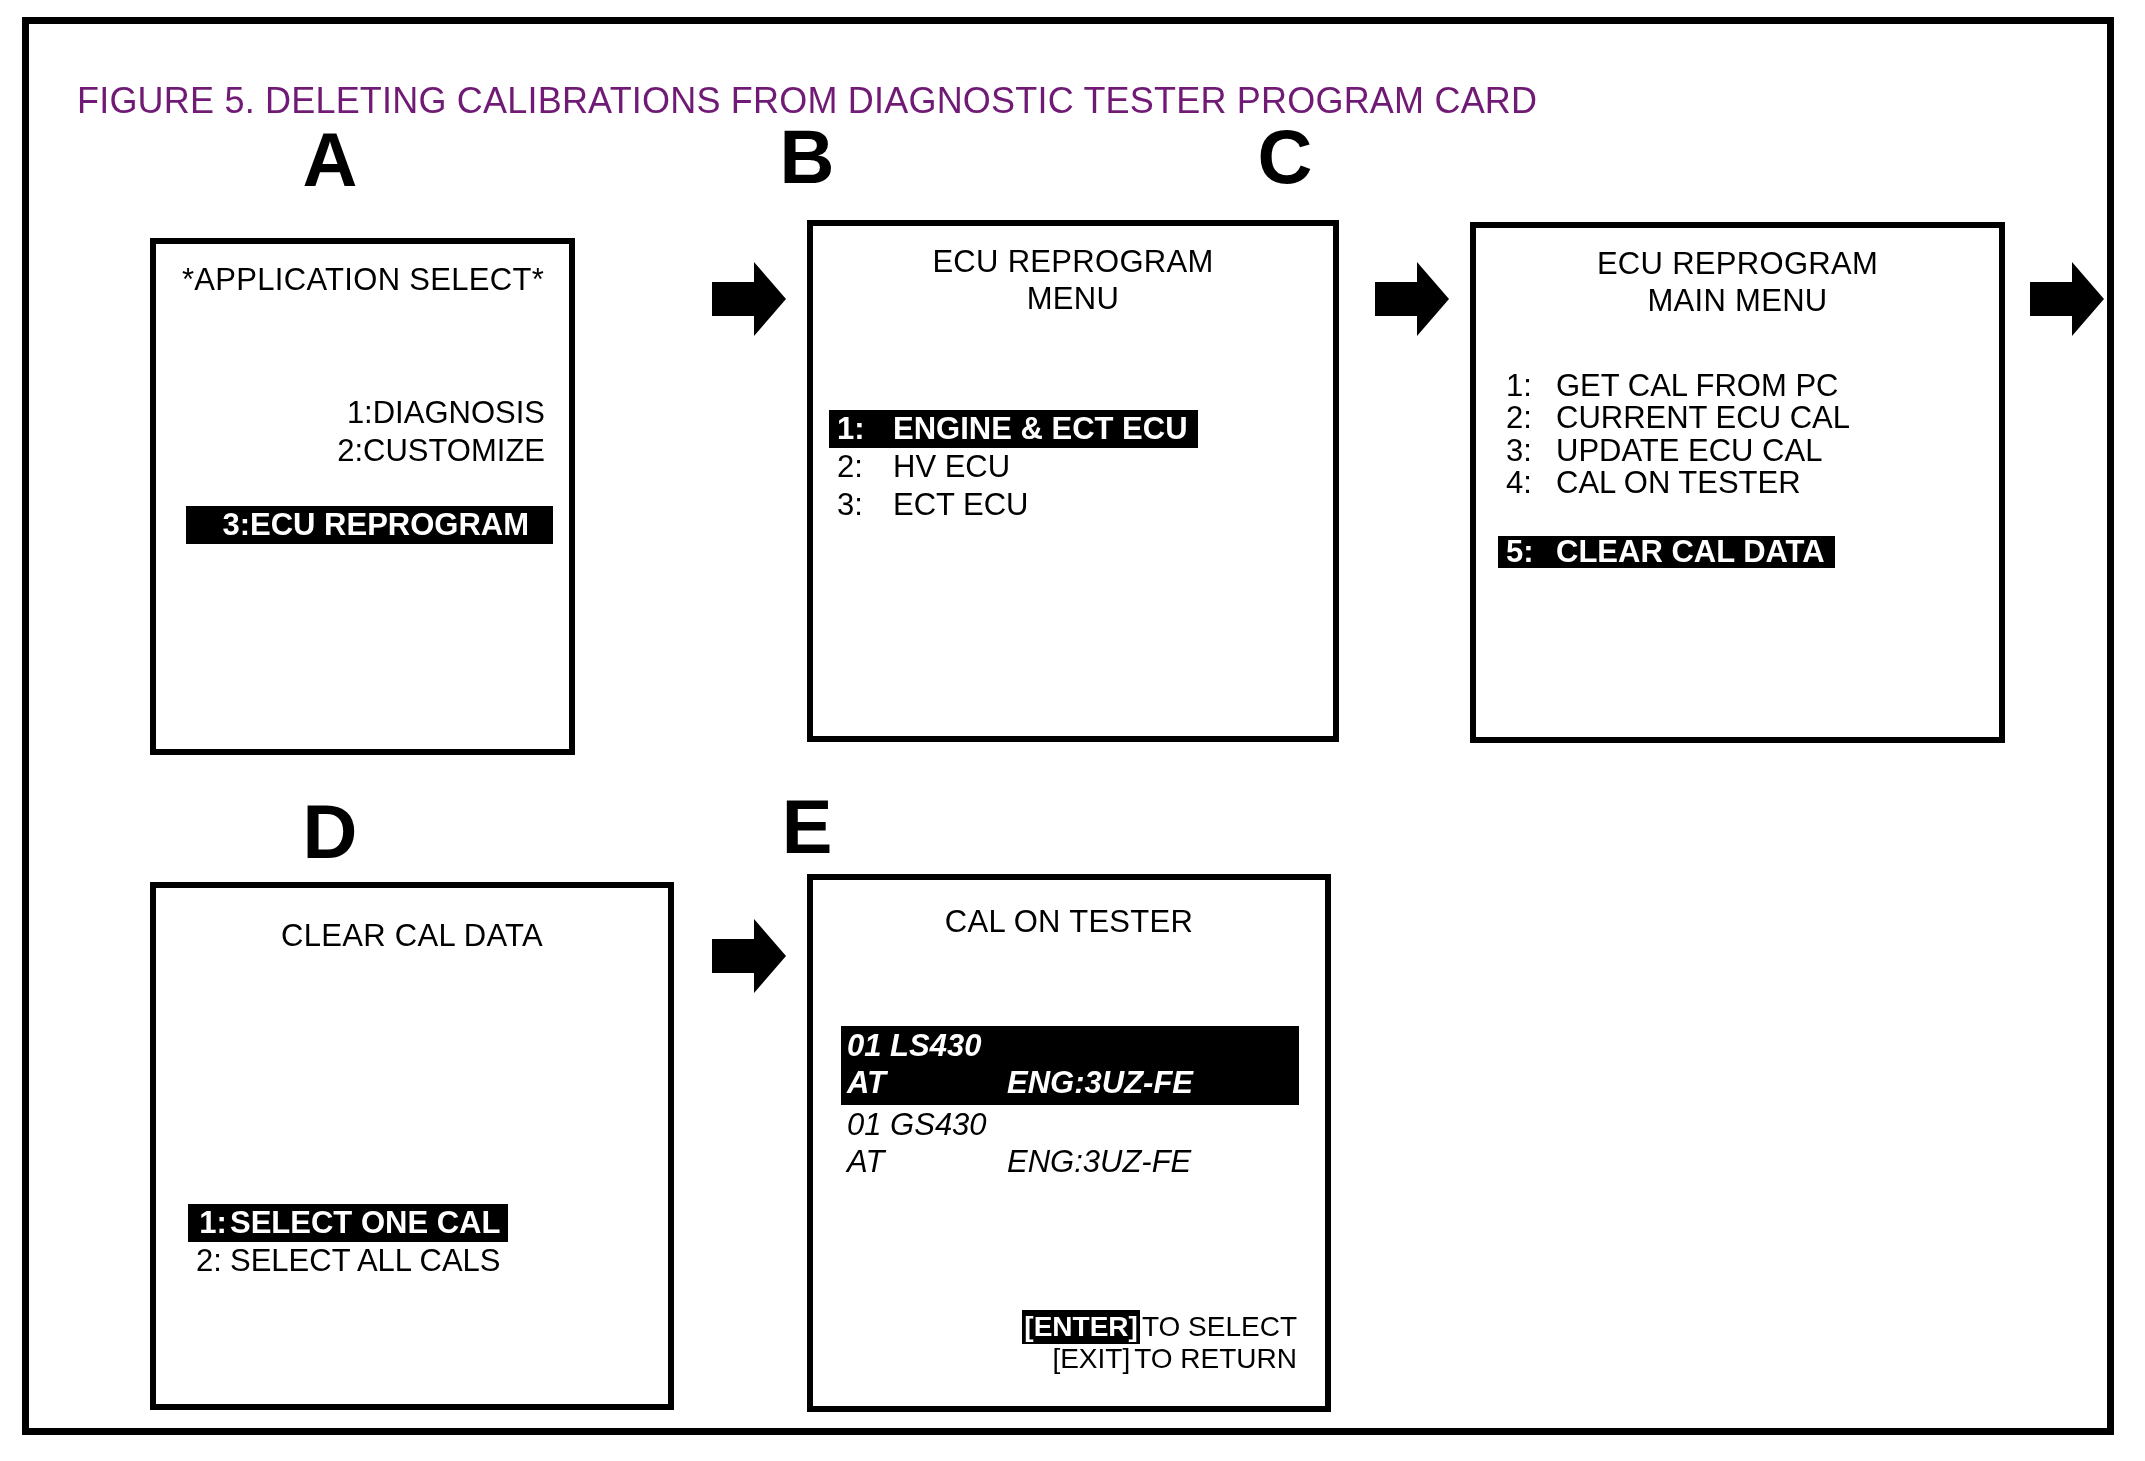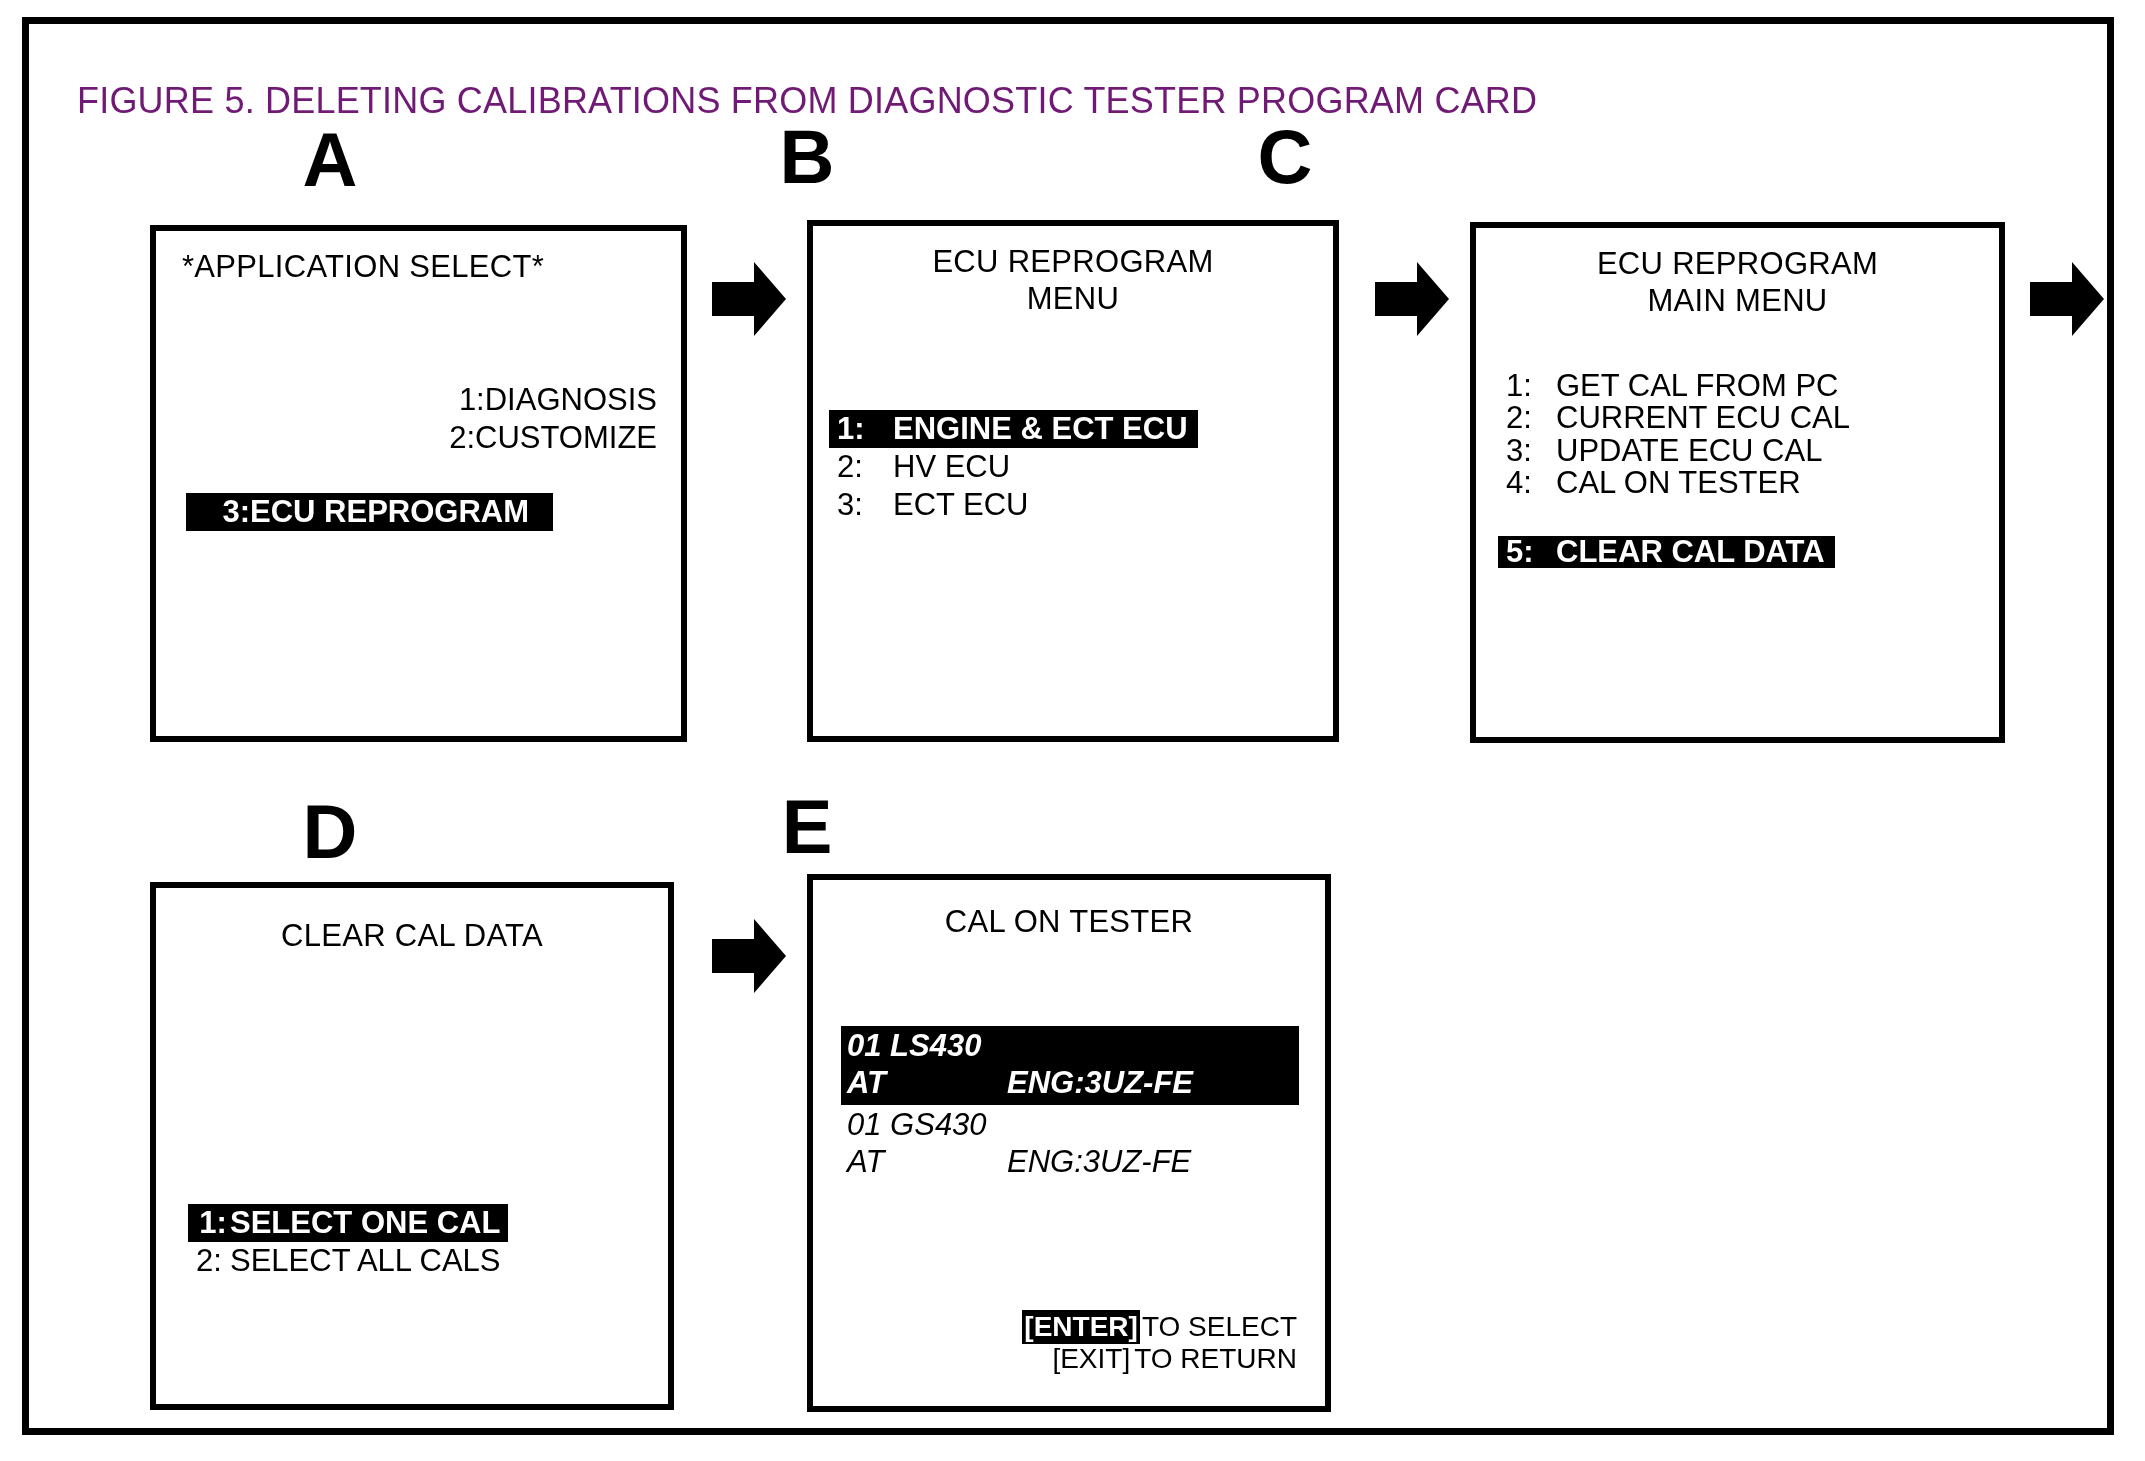--- a/index.html
+++ b/index.html
@@ -165,21 +165,21 @@
   .block-arrow svg { display: block; width: 100%; height: 100%; }
 </style>
 </head>
 <body>
 
 <div id="figure-frame">
 
   <div id="figure-title">FIGURE 5.  DELETING CALIBRATIONS FROM DIAGNOSTIC TESTER PROGRAM CARD</div>
 
   <div class="panel-letter" style="left:241px; top:98px;">A</div>
-  <div class="screen" id="screen-a" style="left:121px; top:201px; width:537px; height:517px;">
+  <div class="screen" id="screen-a" style="left:121px; top:214px; width:425px; height:517px;">
     <div class="screen-title">*APPLICATION SELECT*</div>
     <div class="menu-list">
       <div>
           <span class="menu-row"><span class="num">1:</span><span>DIAGNOSIS</span></span>
         </div>
       <div>
           <span class="menu-row"><span class="num">2:</span><span>CUSTOMIZE</span></span>
         </div>
       <div><span class="menu-row selected"><span class="num">3:</span><span>ECU REPROGRAM</span></span></div>
     </div>

